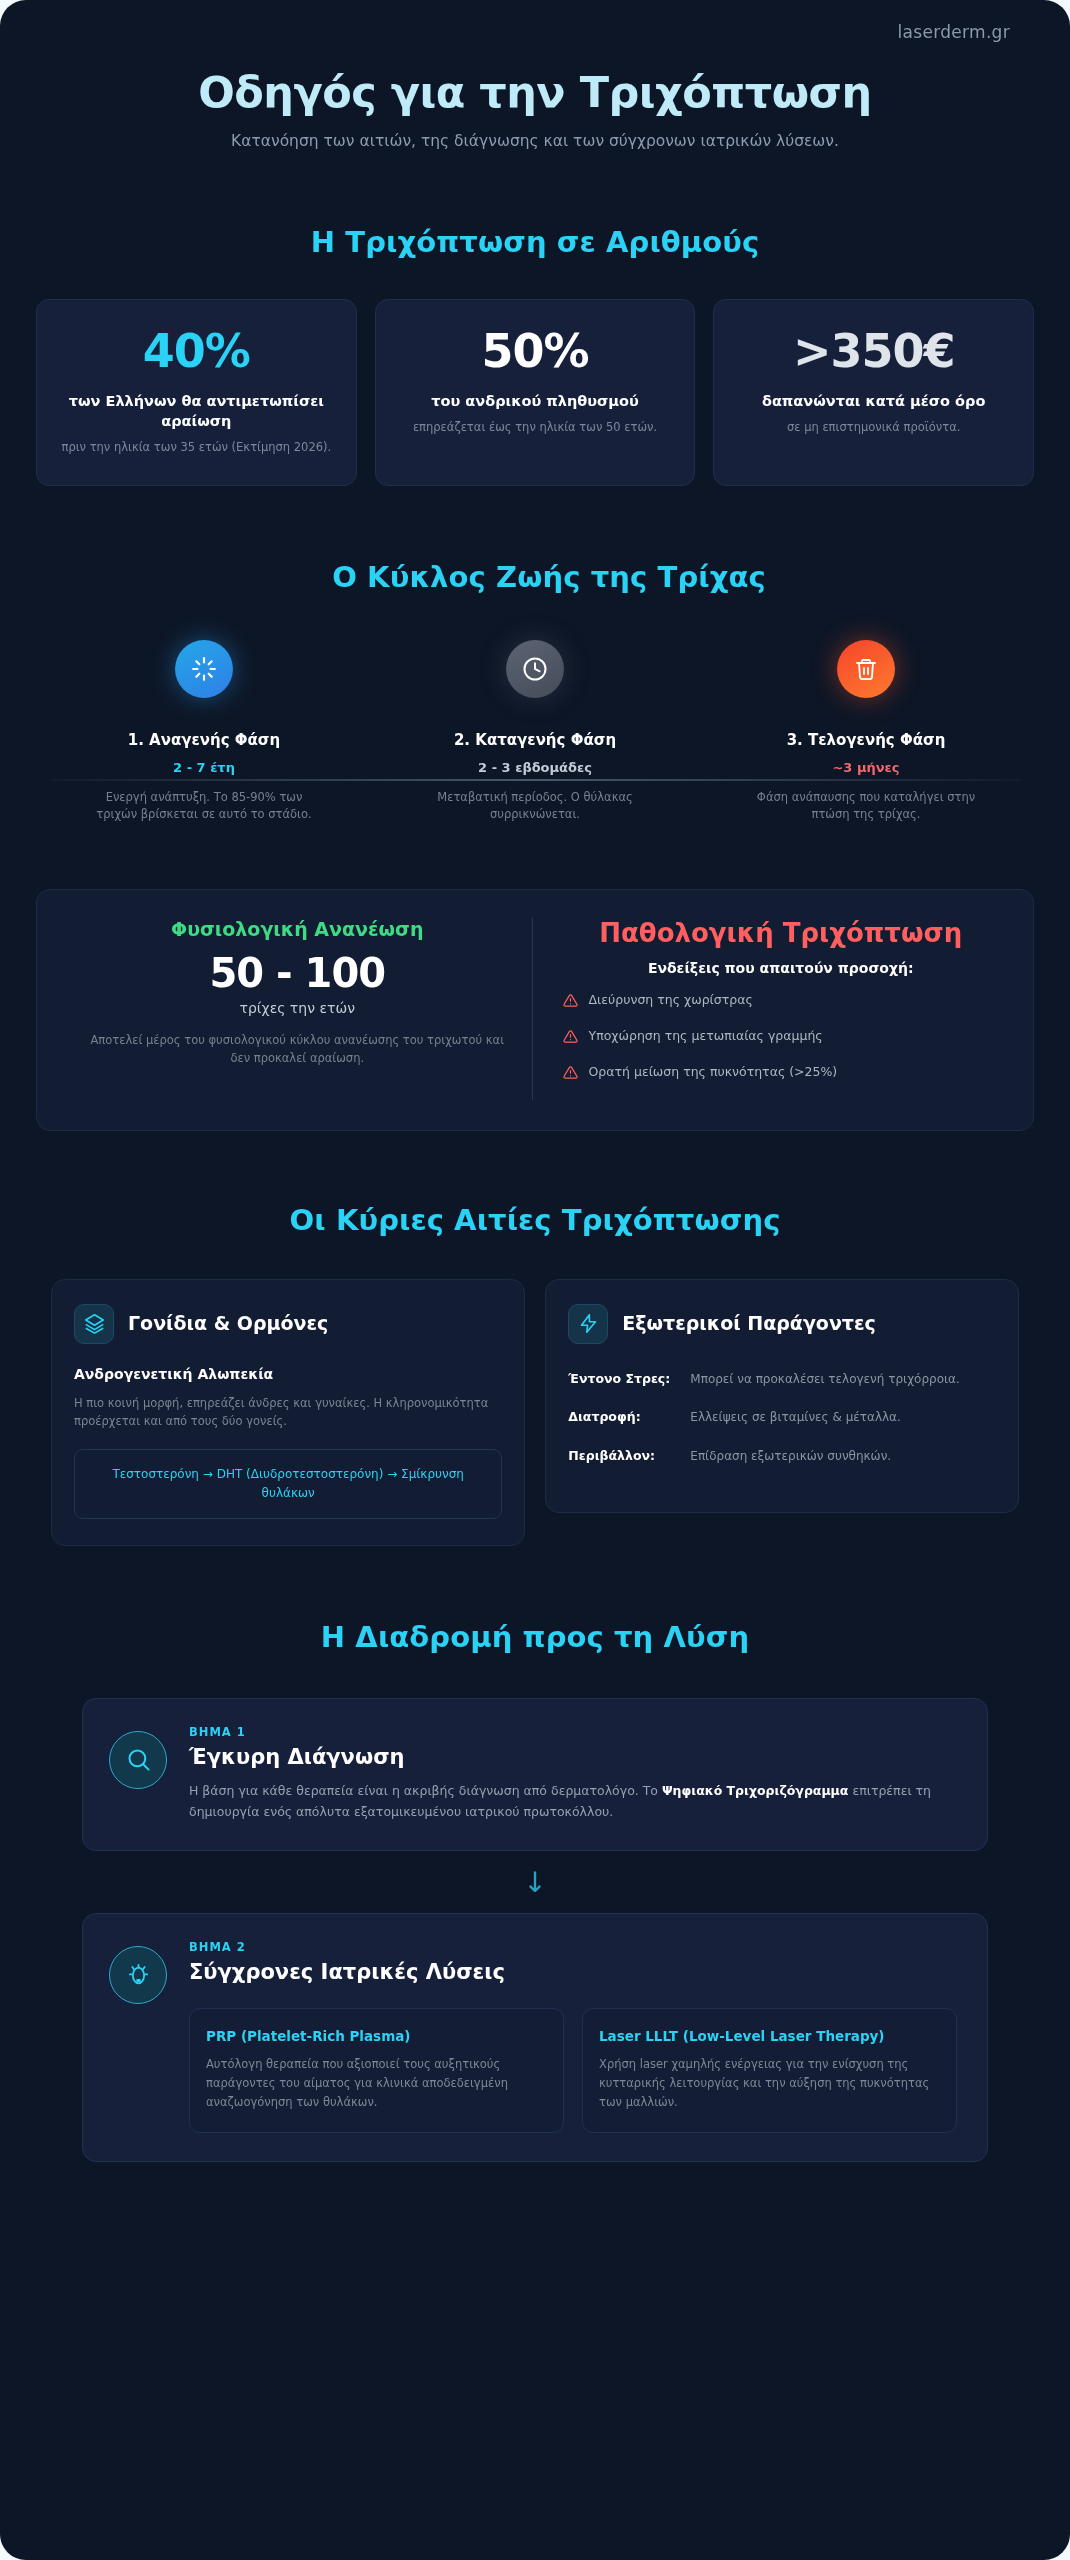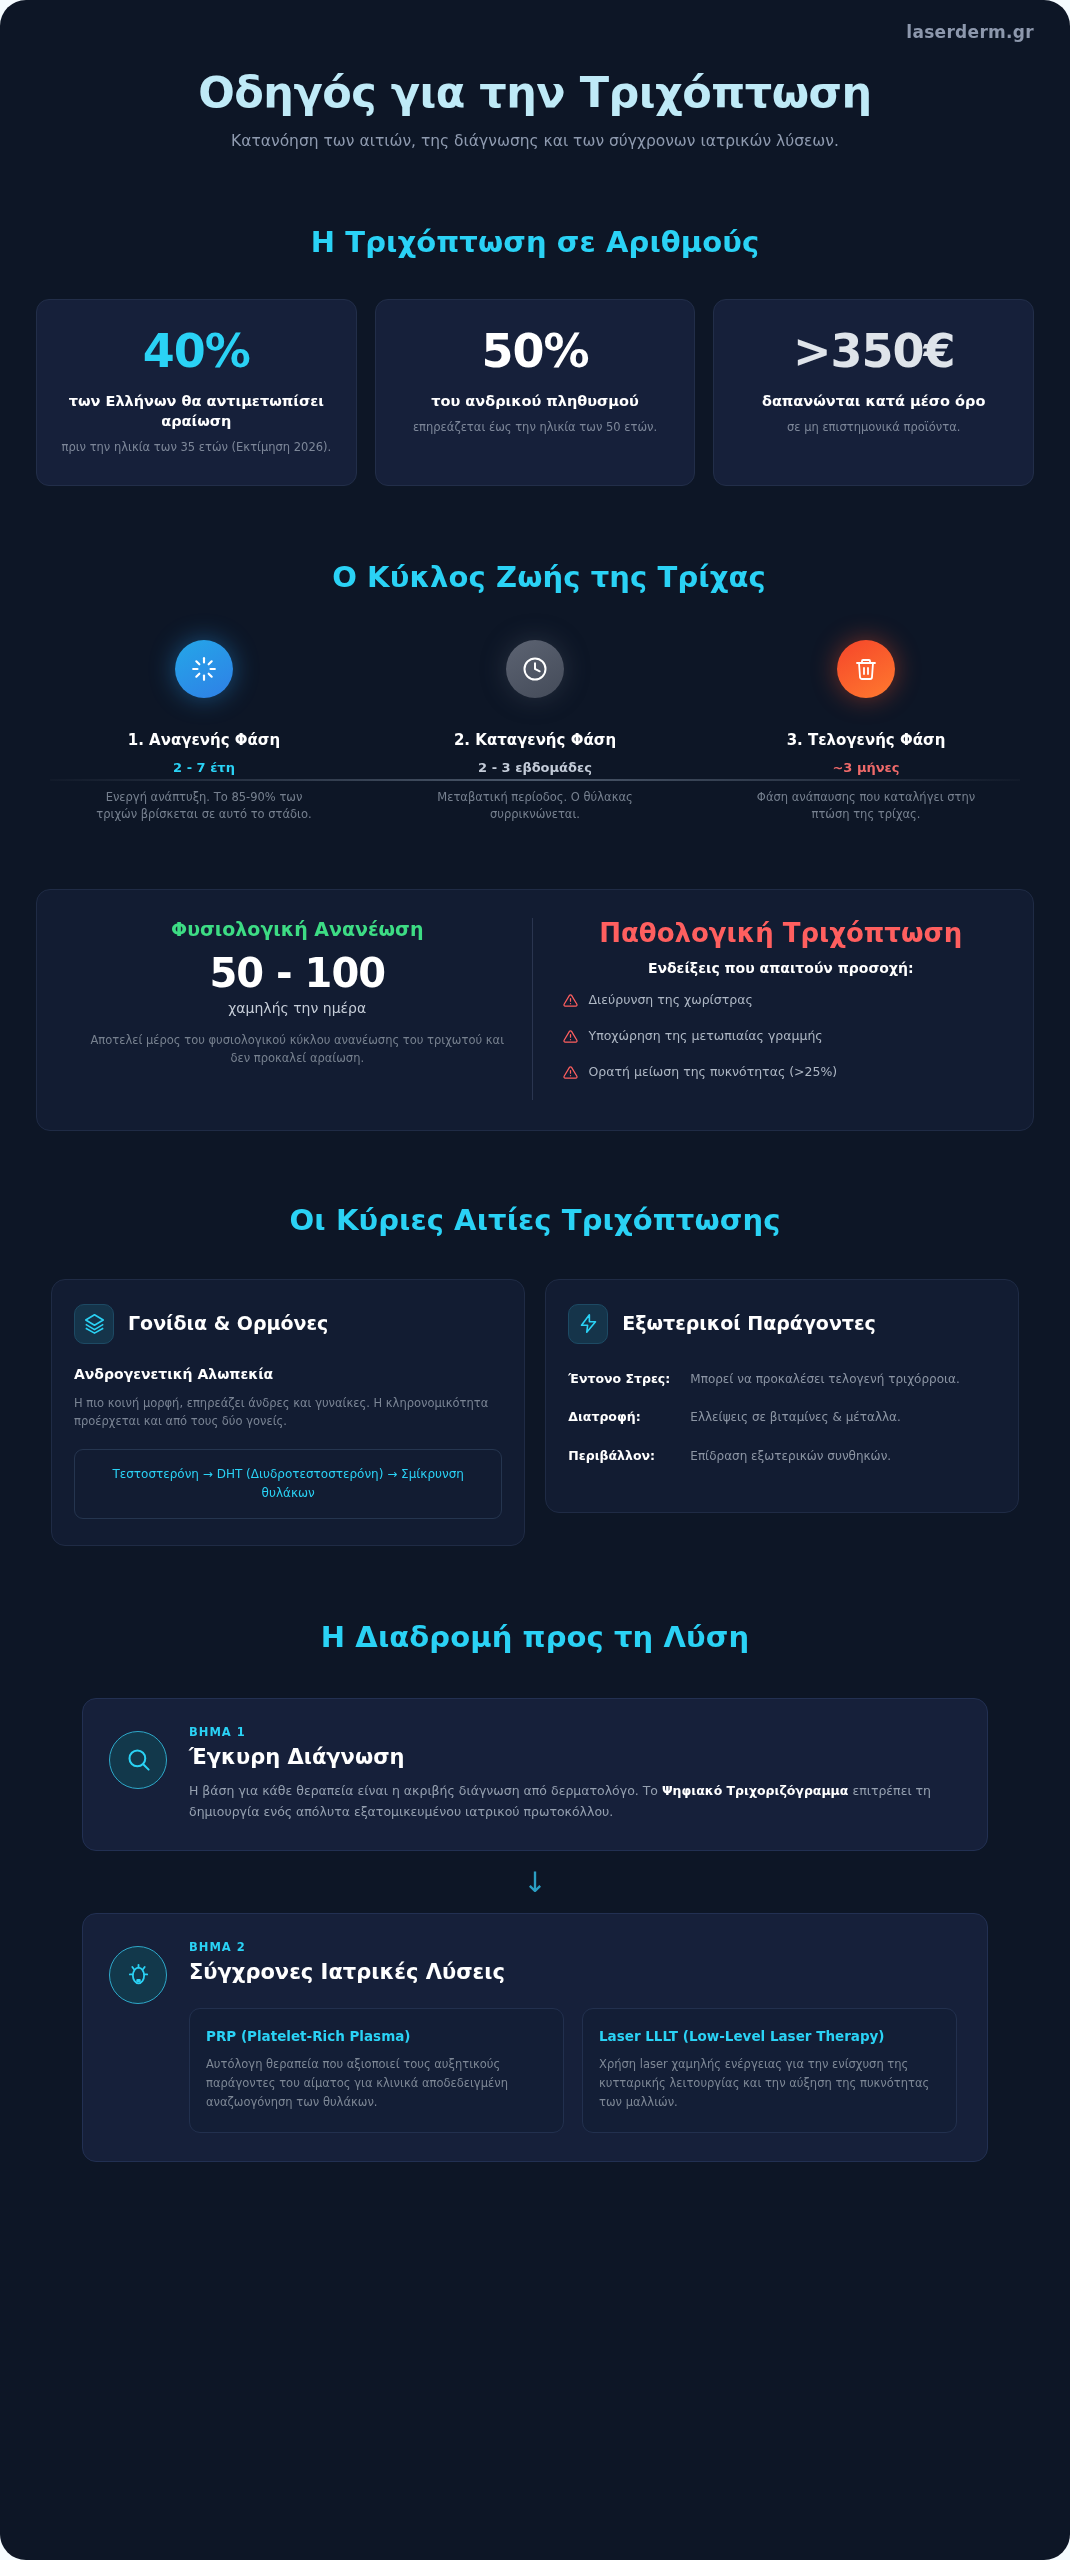--- a/index.html
+++ b/index.html
@@ -22,23 +22,23 @@
   }
 
   
   .hero {
     padding: 34px 40px 10px 40px;
     position: relative;
   }
   .brand {
     position: absolute;
     top: 22px;
-    right: 36px;
+    right: 60px;
     font-size: 17px;
-    font-weight: 700;
+    font-weight: 400;
     color: #8d98ad;
     letter-spacing: .3px;
   }
   .hero-title {
     margin-top: 34px;
     text-align: center;
     font-size: 43px;
     font-weight: 700;
     color: #bfeaf7;
     letter-spacing: -0.5px;
@@ -459,21 +459,21 @@
         <div class="phase-desc">Φάση ανάπαυσης που καταλήγει στην πτώση της τρίχας.</div>
       </div>
 
     </div>
   </div>
 
   <div class="compare">
     <div class="cmp-left">
       <div class="cmp-h-green">Φυσιολογική Ανανέωση</div>
       <div class="cmp-big">50 - 100</div>
-      <div class="cmp-unit">χαμηλής την ημέρα</div>
+      <div class="cmp-unit">τρίχες την ετών</div>
       <div class="cmp-note">Αποτελεί μέρος του φυσιολογικού κύκλου ανανέωσης του τριχωτού και δεν προκαλεί αραίωση.</div>
     </div>
     <div class="cmp-right">
       <div class="cmp-h-red">Παθολογική Τριχόπτωση</div>
       <div class="cmp-sub">Ενδείξεις που απαιτούν προσοχή:</div>
       <ul class="sign-list">
         <li class="sign-item">
           <span class="warn-ico">
             <svg width="15" height="15" viewBox="0 0 24 24" fill="none" stroke="#ff5f5f" stroke-width="2" stroke-linecap="round">
               <path d="M10.3 3.8L1.8 18a2 2 0 001.7 3h17a2 2 0 001.7-3L13.7 3.8a2 2 0 00-3.4 0z"></path>

